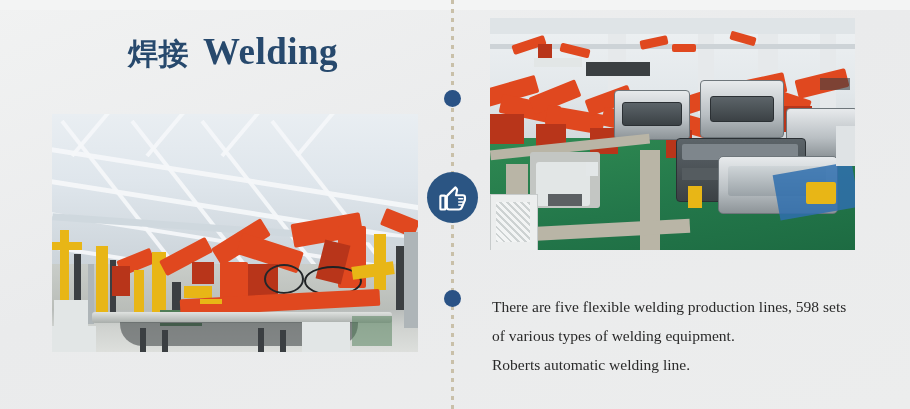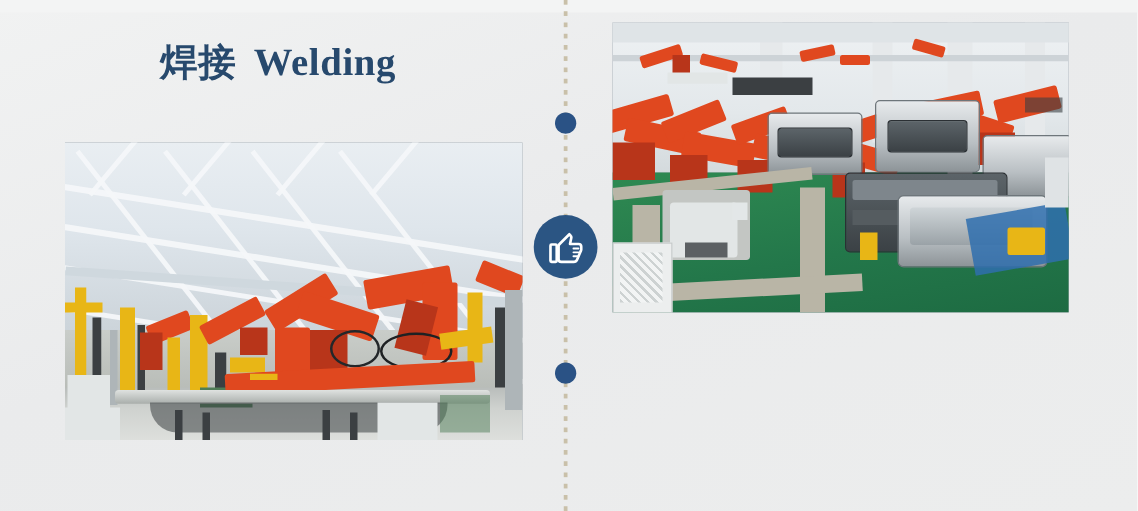--- a/index.html
+++ b/index.html
@@ -40,21 +40,21 @@
     font-weight: bold;
     letter-spacing: 0.5px;
   }
   .title .cn {
     font-family: "DejaVu Sans", sans-serif;
     font-size: 30px;
     font-weight: bold;
   }
   .title .en {
     font-family: "Liberation Serif", serif;
-    font-size: 31px;
+    font-size: 37px;
     font-weight: bold;
     margin-left: 14px;
   }
 
   
   .photo {
     position: absolute;
     overflow: hidden;
     background: #9aa3ab;
   }
@@ -351,14 +351,19 @@
   <div class="thumb-badge">
     <span>
       <svg width="30" height="30" viewBox="0 0 24 24" aria-hidden="true">
         <path d="M9.2 21.2h7.6c.95 0 1.77-.57 2.12-1.42l2.55-5.95c.08-.2.12-.41.12-.63v-1.7c0-.95-.78-1.73-1.73-1.73h-5.45l.82-3.95.03-.28c0-.36-.15-.69-.38-.93L13.99 3.5 7.6 9.9c-.32.31-.51.75-.51 1.22v8.35c0 .95.78 1.73 1.73 1.73h.38z" fill="none" stroke="#ffffff" stroke-width="1.7" stroke-linejoin="round"></path>
         <rect x="1.9" y="10.1" width="4.0" height="11.1" rx="0.7" fill="none" stroke="#ffffff" stroke-width="1.7"></rect>
         <path d="M16.6 12.6h3.2M16.6 15.1h3.2M16.6 17.6h2.6" stroke="#ffffff" stroke-width="1.2" stroke-linecap="round"></path>
       </svg>
     </span>
   </div>
 
+  <div class="body-text">
+    <span class="ln">There are five flexible welding production lines, 598 sets</span>
+    <span class="ln">of various types of welding equipment.</span>
+    <span class="ln">Roberts automatic welding line.</span>
+  </div>
 
 </div>
 
 </body></html>

